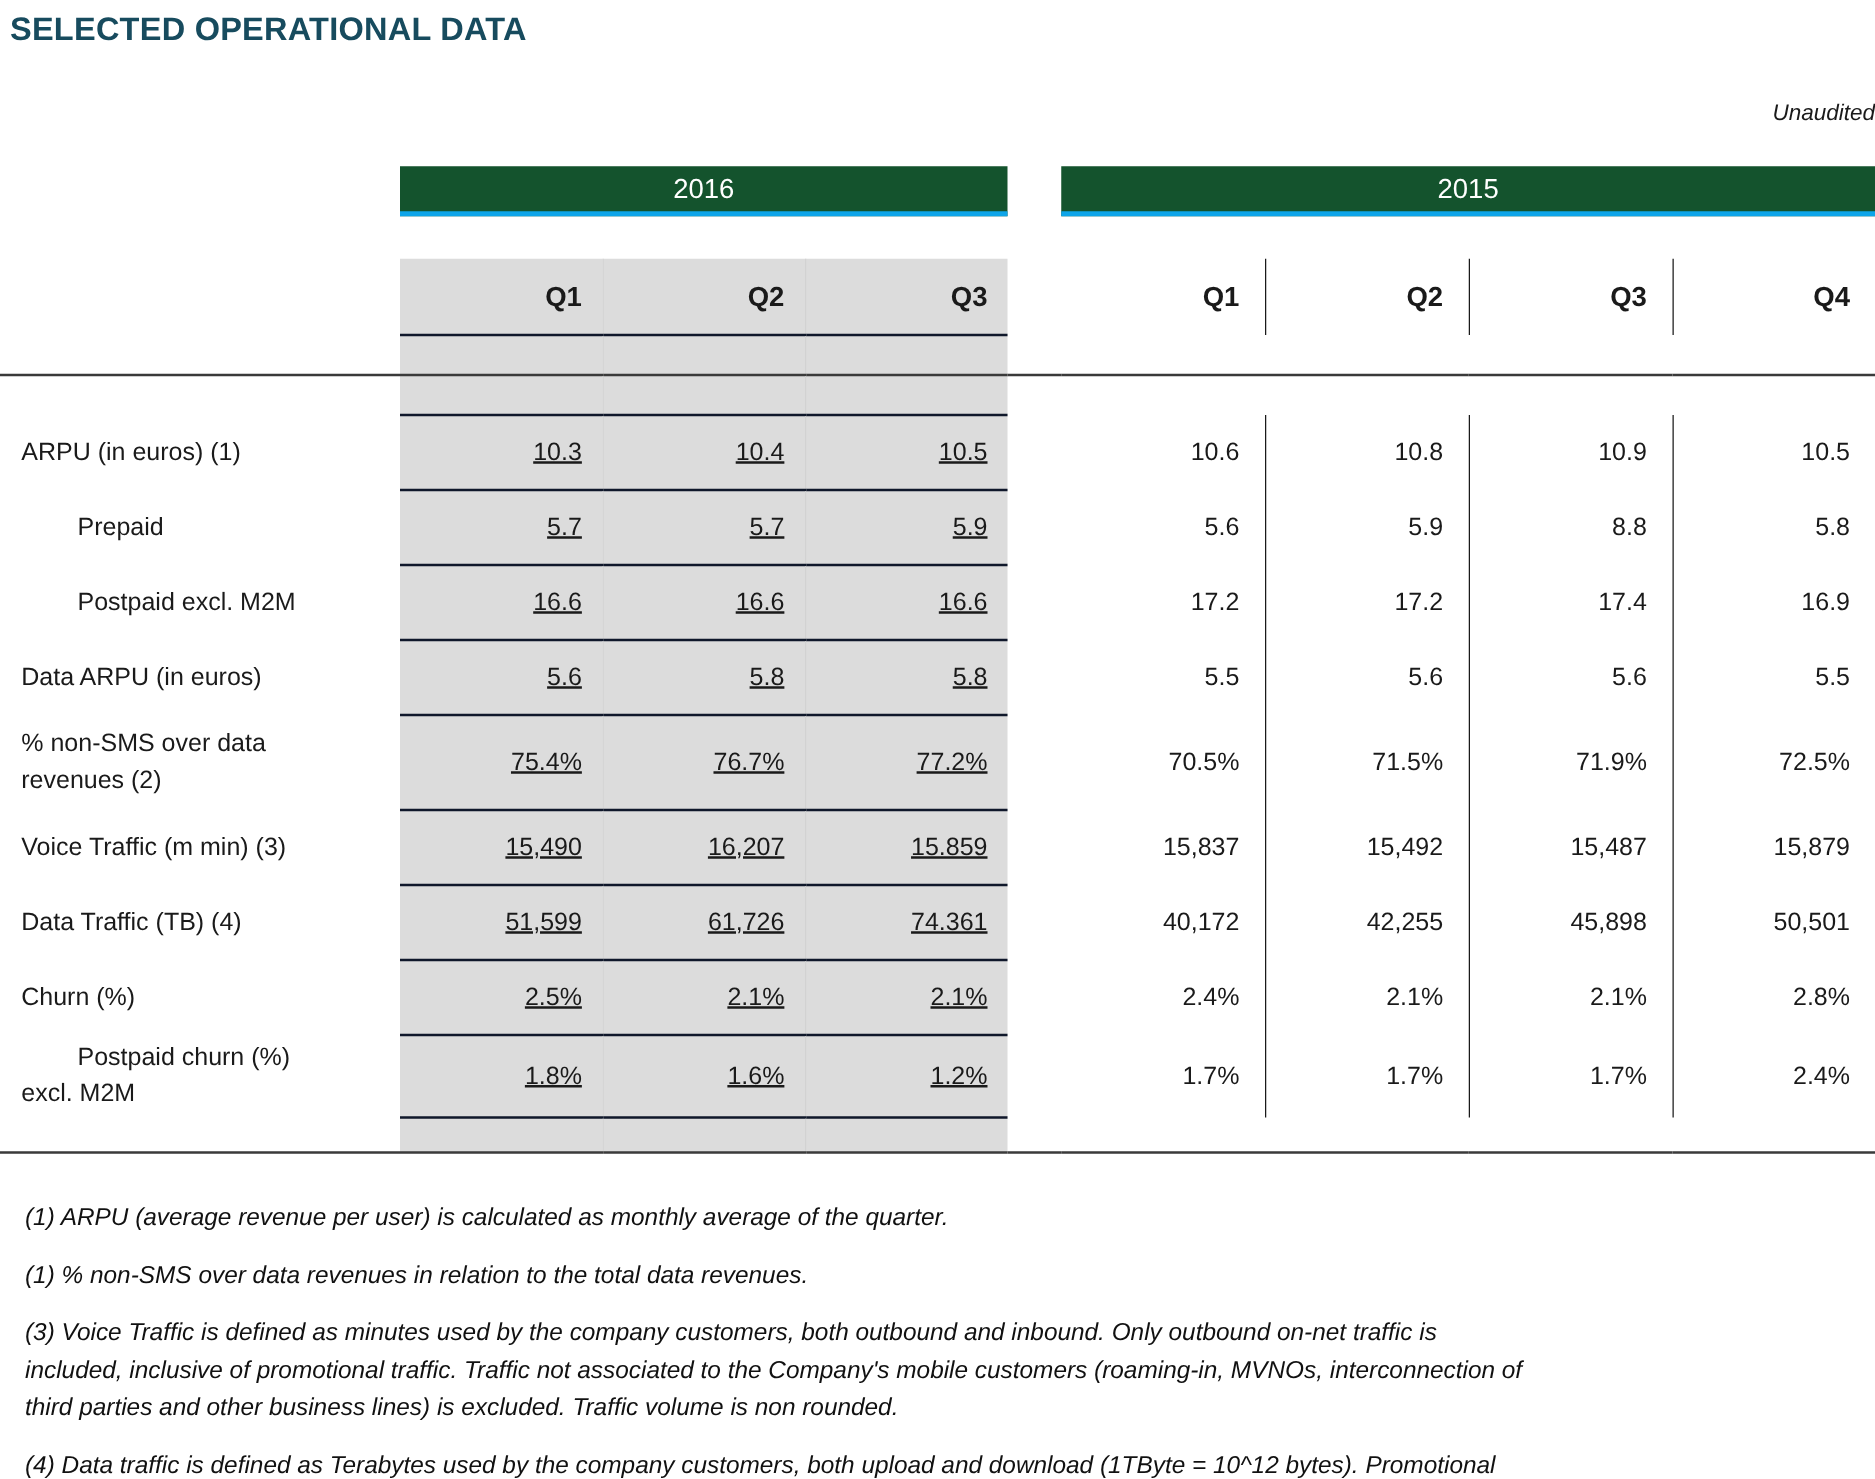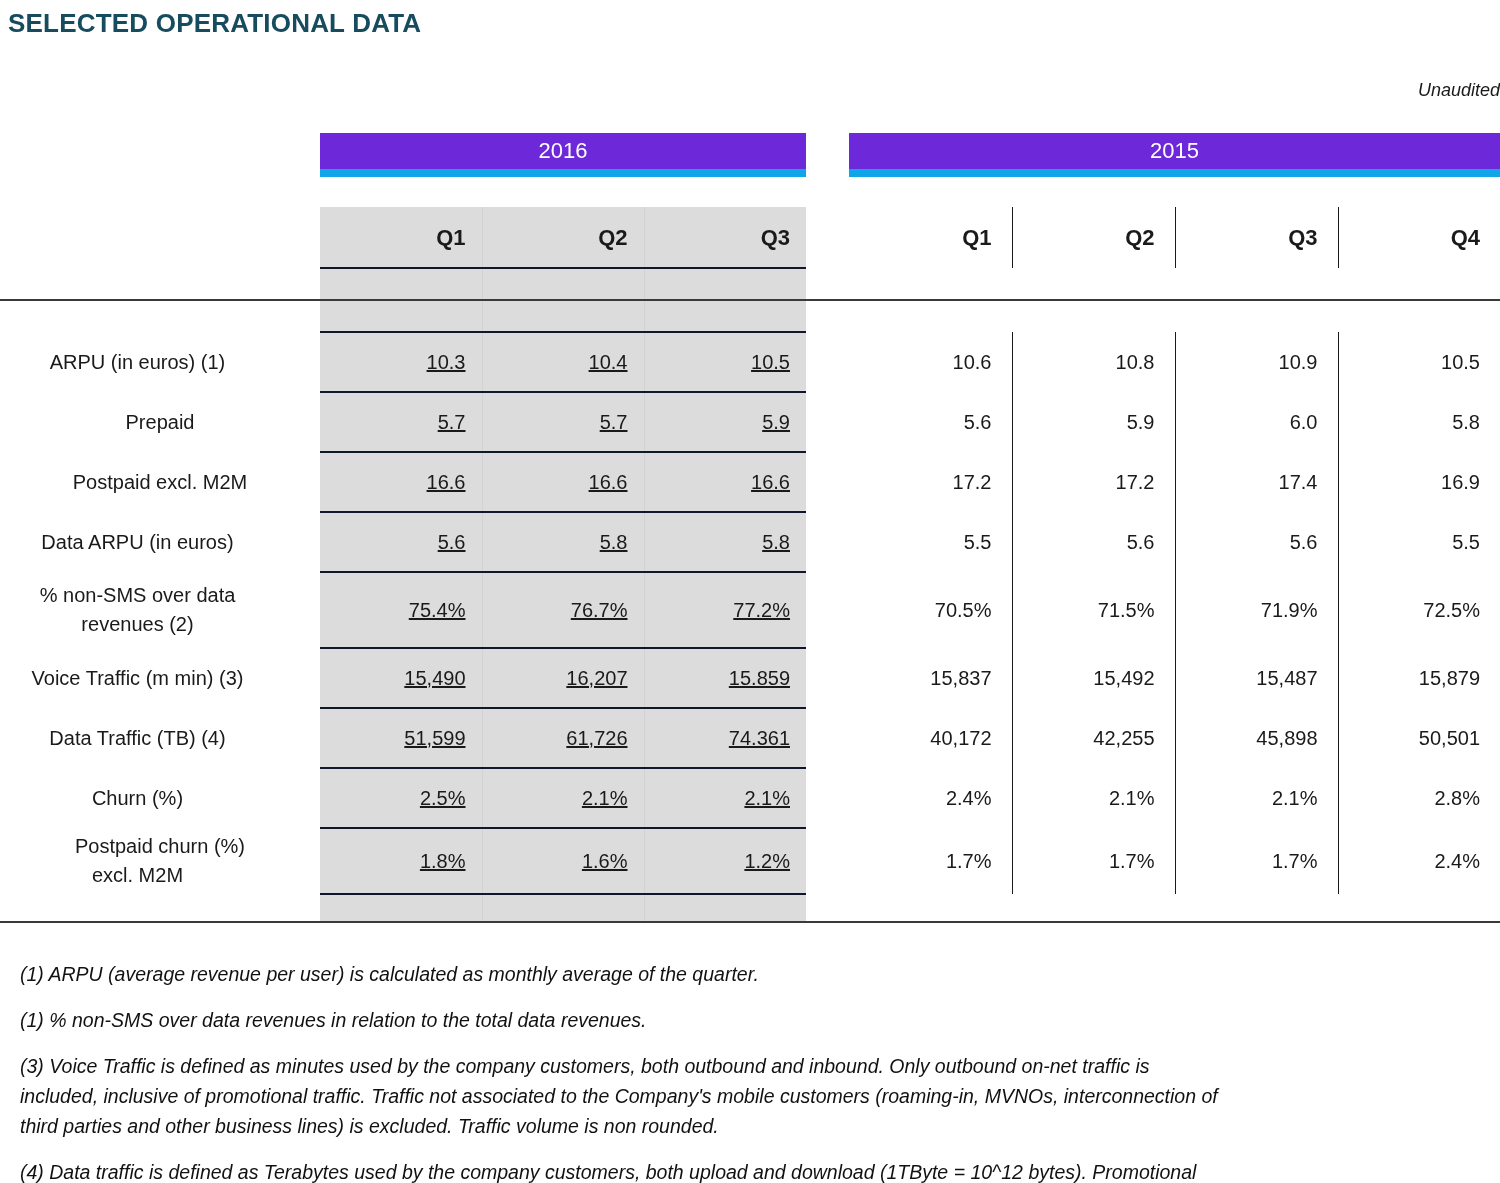--- a/index.html
+++ b/index.html
@@ -18,35 +18,35 @@
   .unaudited{
     margin:41px 0 0 6px;
     font-size:18px;font-style:italic;color:#1a1a1a;text-align:right;
   }
 
   
   .year-bars{display:flex;margin-top:32px;height:40px;}
   .yb-label-spacer{width:320px;}
   .yb-gap{width:43px;}
   .bar{
-    background:#6d28d9;border-bottom:8px solid #0ea5e9;
+    background:#14532d;border-bottom:4px solid #0ea5e9;
     height:36px;box-sizing:content-box;
     display:flex;align-items:center;justify-content:center;
     color:#ffffff;font-size:22px;
   }
   .bar-2016{width:486px;}
   .bar-2015{flex:1;}
 
   
   table.optable{
     border-collapse:collapse;table-layout:fixed;
     width:1500px;margin-top:34px;
   }
   td{padding:0;font-size:20px;vertical-align:middle;line-height:29px;}
-  td.lbl{padding-left:17px;padding-right:62px;text-align:center;}
+  td.lbl{padding-left:17px;padding-right:62px;text-align:left;}
   td.lbl.ind{text-indent:45px;}
   td.num{text-align:right;padding-right:20px;}
   td.n16{text-align:right;padding-right:16px;}
   .g{background:#dcdcdc;}
   .gb{border-top:2px solid #0f172a;text-decoration:underline;}   
   .gl{border-left:1px solid #d2d2d2;}  
   .v{border-left:1px solid #1a1a1a;}   
   td.qh{font-weight:bold;font-size:22px;}
   tr.qhdr{height:61px;}
   tr.sp1{height:32px;}
@@ -142,21 +142,21 @@
     </tr>
 
     <tr class="r">
       <td class="lbl ind">Prepaid</td>
       <td class="g gb n16">5.7</td>
       <td class="g gb gl n16">5.7</td>
       <td class="g gb gl n16">5.9</td>
       <td></td>
       <td class="num">5.6</td>
       <td class="num v">5.9</td>
-      <td class="num v">6.0</td>
+      <td class="num v">8.8</td>
       <td class="num v">5.8</td>
     </tr>
 
     <tr class="r">
       <td class="lbl ind">Postpaid excl. M2M</td>
       <td class="g gb n16">16.6</td>
       <td class="g gb gl n16">16.6</td>
       <td class="g gb gl n16">16.6</td>
       <td></td>
       <td class="num">17.2</td>

